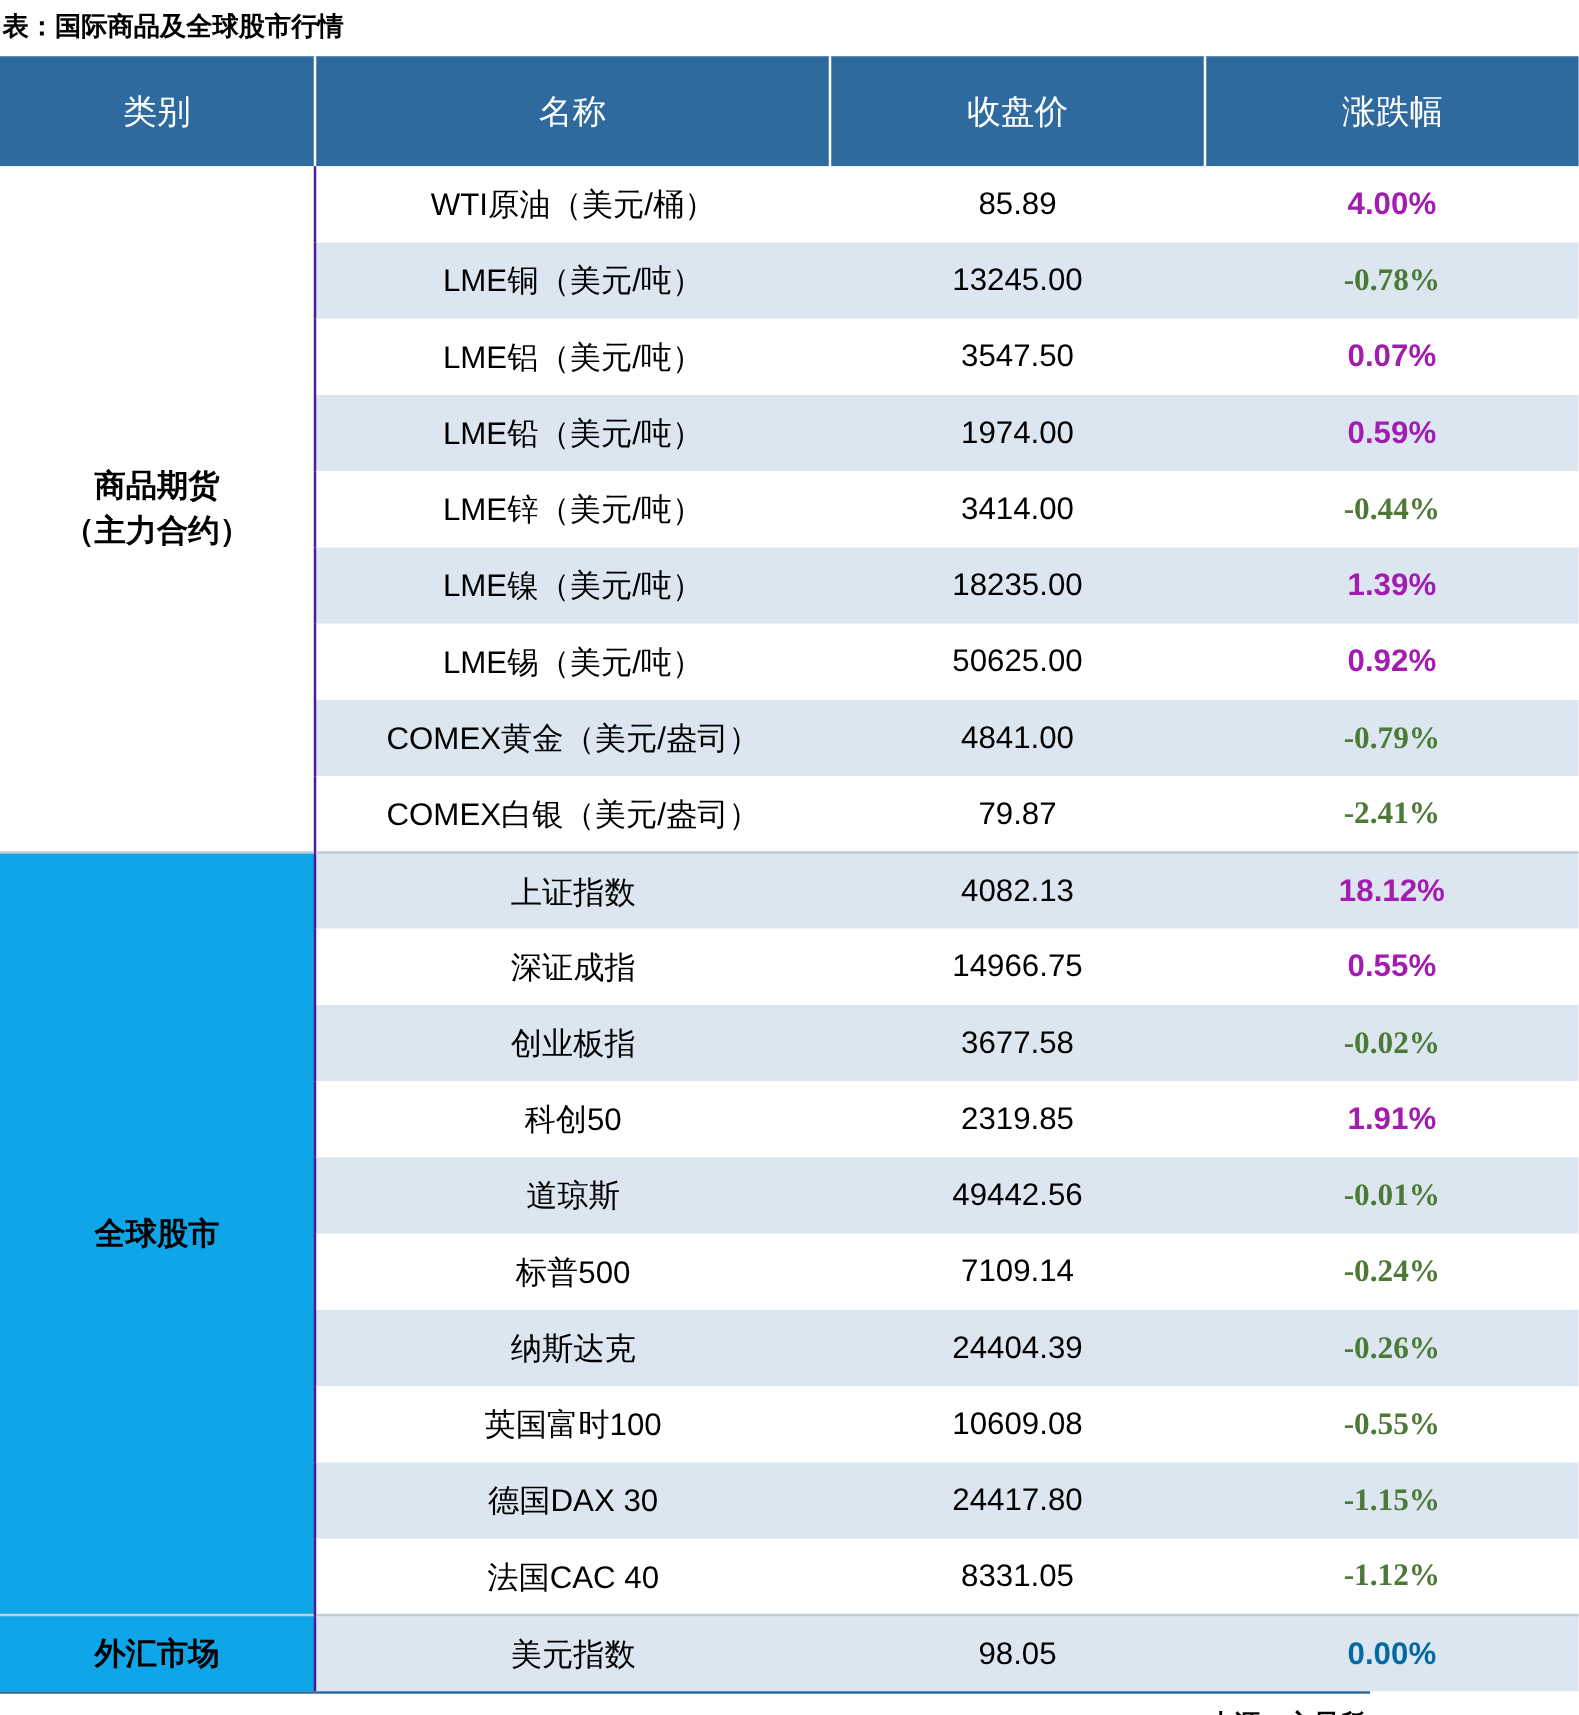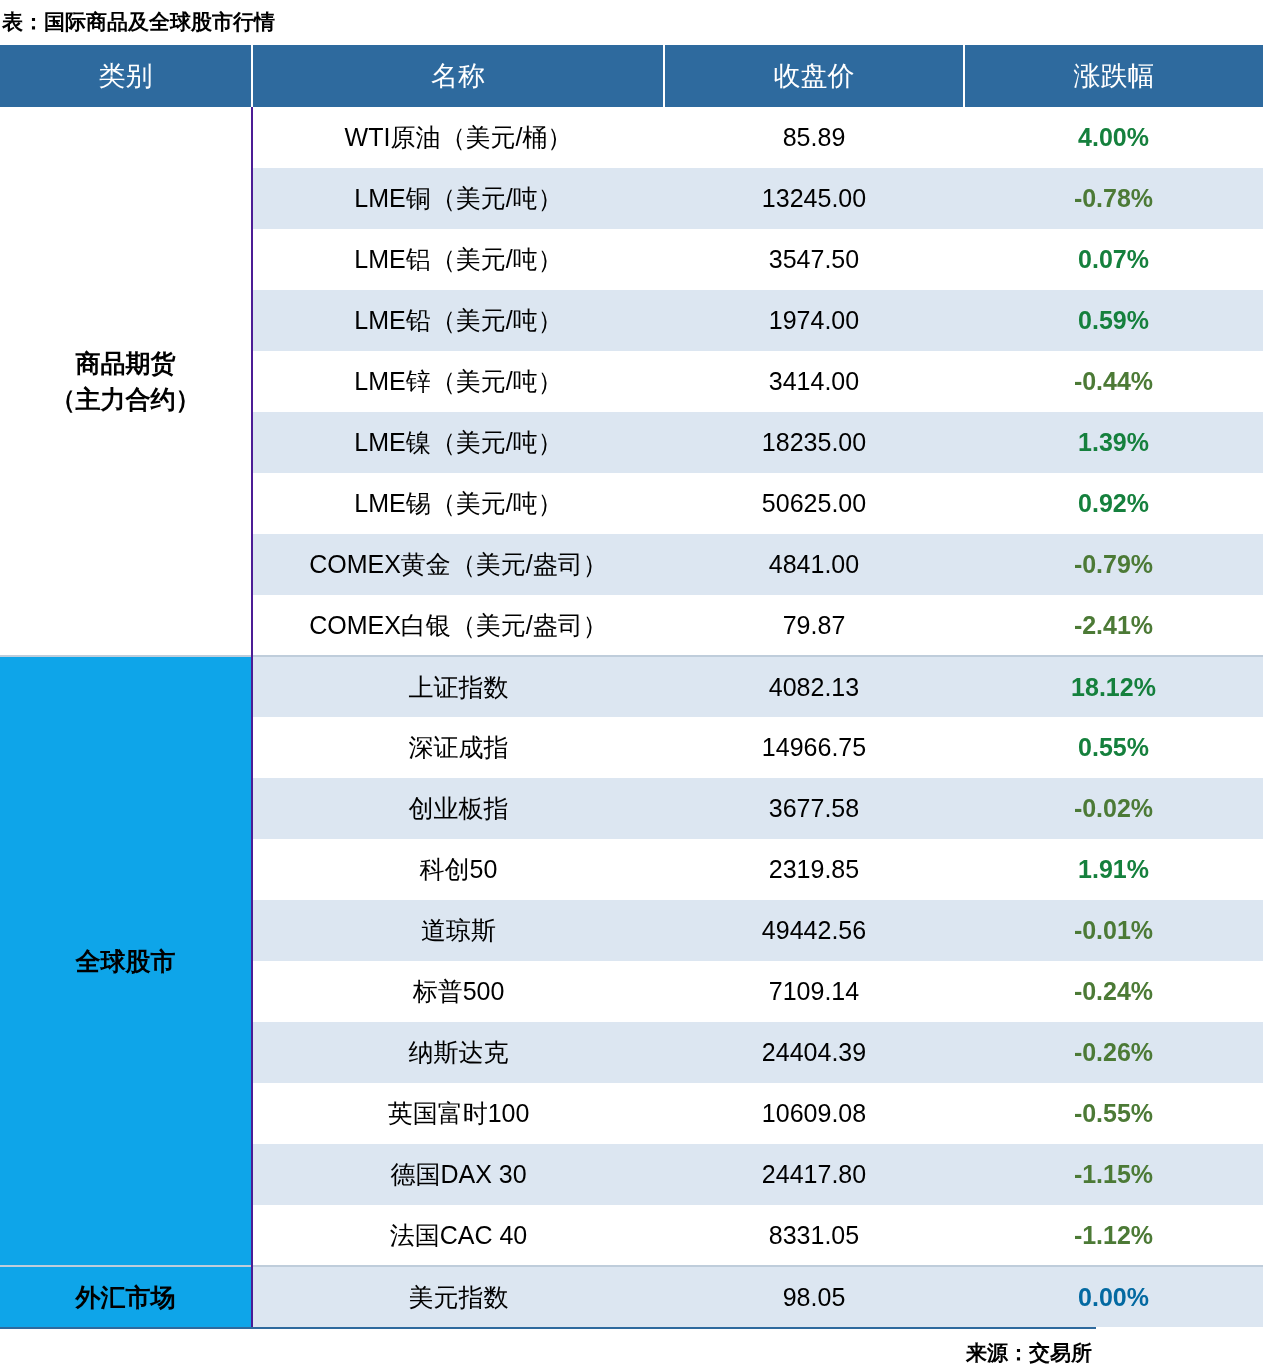--- a/index.html
+++ b/index.html
@@ -35,21 +35,21 @@
   table.quotes col.c-chg   { width: 299px; }
 
   thead th {
     background: #2e6a9e;
     color: #ffffff;
     font-size: 27px;
     font-weight: normal;
     height: 62px;
     text-align: center;
     border-right: 2px solid #ffffff;
-    padding: 0;
+    padding: 13px;
   }
   thead th:last-child { border-right: none; }
 
   tbody td {
     font-size: 25px;
     text-align: center;
     height: 61px;
     padding: 0 6px;
     box-sizing: border-box;
     background: #ffffff;
@@ -61,22 +61,22 @@
     font-size: 25px;
     font-weight: bold;
     line-height: 1.45;
     border-right: 2px solid #4c1d95;
     vertical-align: middle;
   }
   .sec-sep td { border-top: 2px solid #bfcddb; margin-left: 16px; }
 
   td.num { font-variant-numeric: tabular-nums; }
   td.chg { font-weight: bold; }
-  .up   { color: #15803d; }
-  .down { color: #4c7a36; }
+  .up   { color: #a21caf; }
+  .down { color: #4c7a36; font-family: Liberation Serif, serif; }
   .flat { color: #0369a1; }
 
   .bottom-rule {
     border-top: 2px solid #2e6a9e;
     margin-top: 0;
   }
   .source {
     text-align: right;
     font-size: 21px;
     font-weight: bold;

